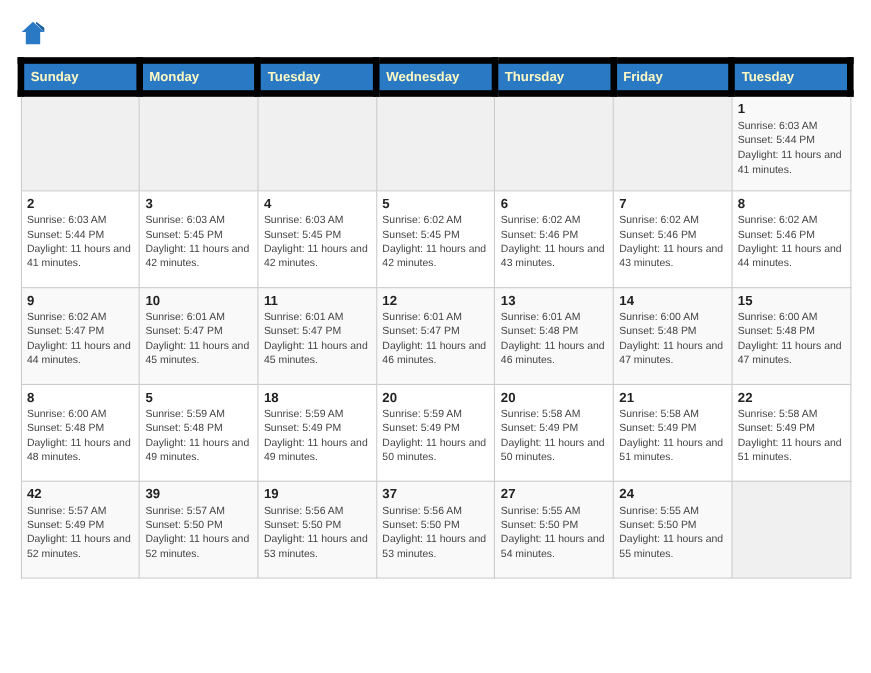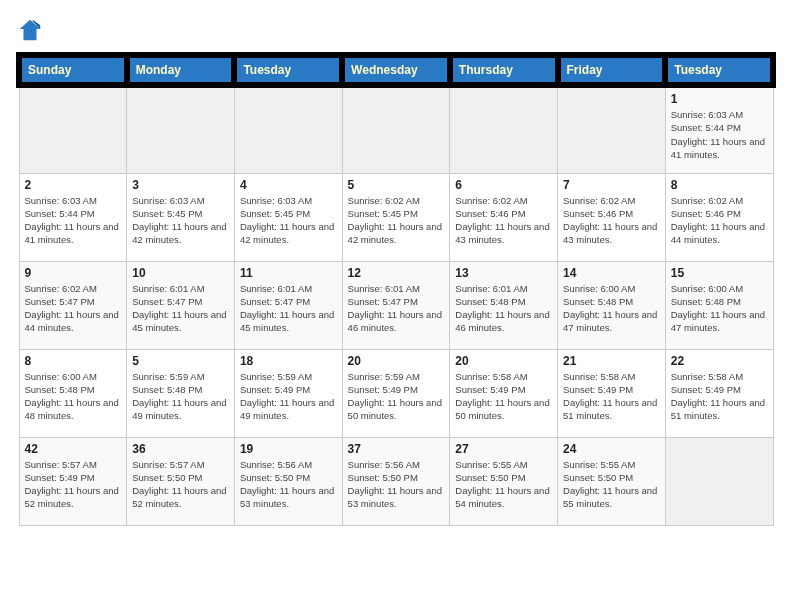--- a/index.html
+++ b/index.html
@@ -225,21 +225,21 @@
           <span class="day-num">22</span>
           <div class="day-info">Sunrise: 5:58 AM<br>Sunset: 5:49 PM<br>Daylight: 11 hours and 51 minutes.</div>
         </td>
       </tr>
       <tr>
         <td>
           <span class="day-num">42</span>
           <div class="day-info">Sunrise: 5:57 AM<br>Sunset: 5:49 PM<br>Daylight: 11 hours and 52 minutes.</div>
         </td>
         <td>
-          <span class="day-num">36</span>
+          <span class="day-num">39</span>
           <div class="day-info">Sunrise: 5:57 AM<br>Sunset: 5:50 PM<br>Daylight: 11 hours and 52 minutes.</div>
         </td>
         <td>
           <span class="day-num">19</span>
           <div class="day-info">Sunrise: 5:56 AM<br>Sunset: 5:50 PM<br>Daylight: 11 hours and 53 minutes.</div>
         </td>
         <td>
           <span class="day-num">37</span>
           <div class="day-info">Sunrise: 5:56 AM<br>Sunset: 5:50 PM<br>Daylight: 11 hours and 53 minutes.</div>
         </td>

